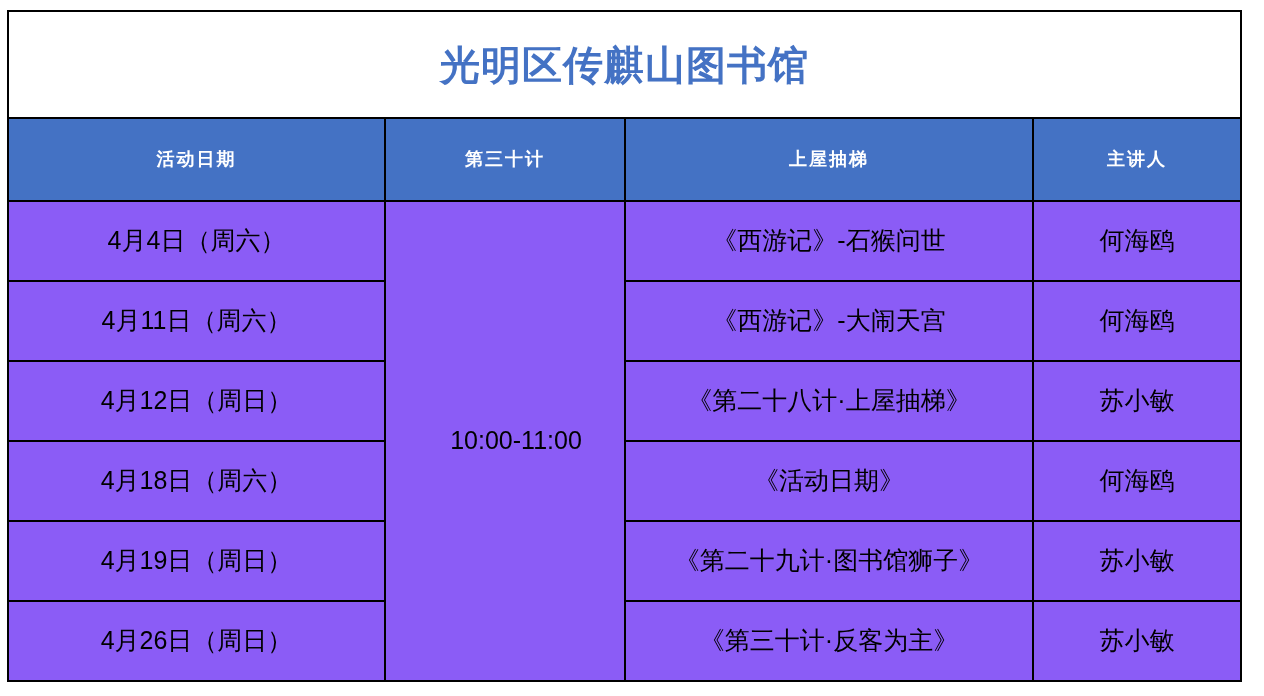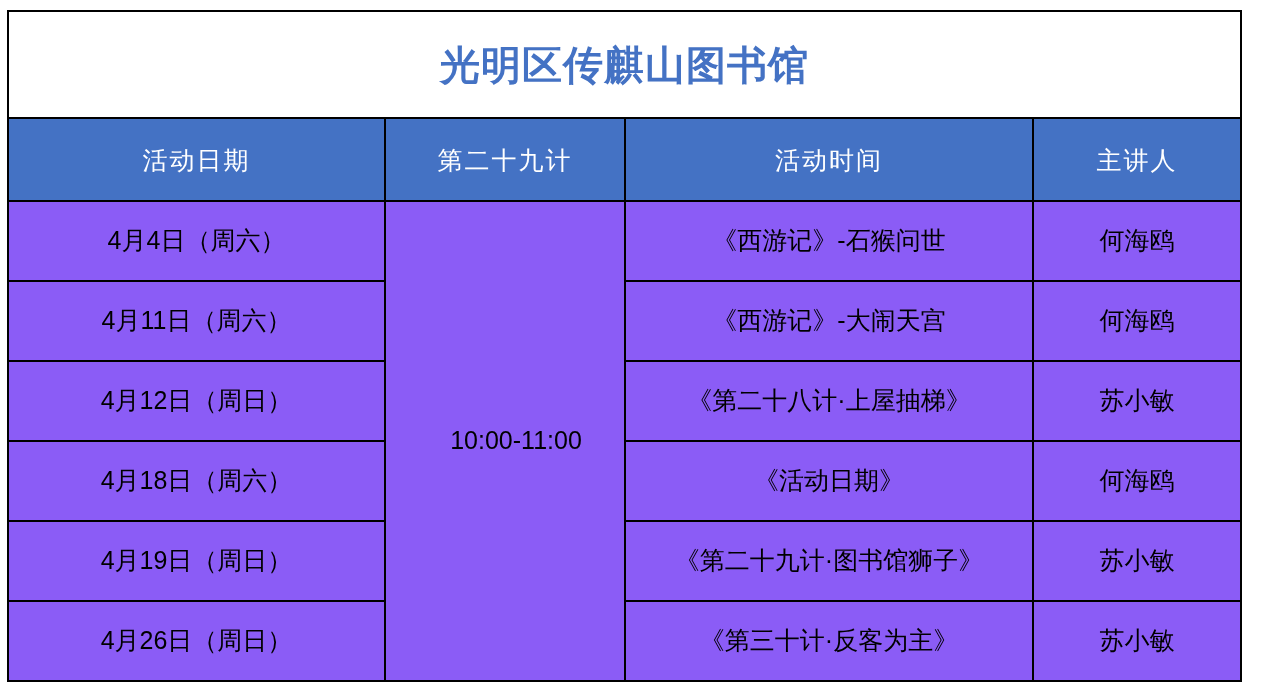--- a/index.html
+++ b/index.html
@@ -52,22 +52,22 @@
     line-height: 1.1;
   }
 
   
   .head-row th {
     height: 83px;
     background: #4472C4;
   }
   .head-text {
     display: block;
-    font-size: 25px;
-    font-weight: normal;
+    font-size: 18px;
+    font-weight: bold;
     color: #ffffff;
     letter-spacing: 2px;
     line-height: 1.2;
   }
 
   
   .body-row td {
     height: 80px;
     background: #8b5cf6;
   }
@@ -104,24 +104,24 @@
       <tr>
         <td class="title-cell" colspan="4">
           <span class="title-text">光明区传麒山图书馆</span>
         </td>
       </tr>
       <tr class="head-row">
         <th>
           <span class="head-text">活动日期</span>
         </th>
         <th>
-          <span class="head-text">第二十九计</span>
-        </th>
-        <th>
-          <span class="head-text">活动时间</span>
+          <span class="head-text">第三十计</span>
+        </th>
+        <th>
+          <span class="head-text">上屋抽梯</span>
         </th>
         <th>
           <span class="head-text">主讲人</span>
         </th>
       </tr>
 
       <tr class="body-row">
         <td>
           <span class="cell-text">4月4日（周六）</span>
         </td>

